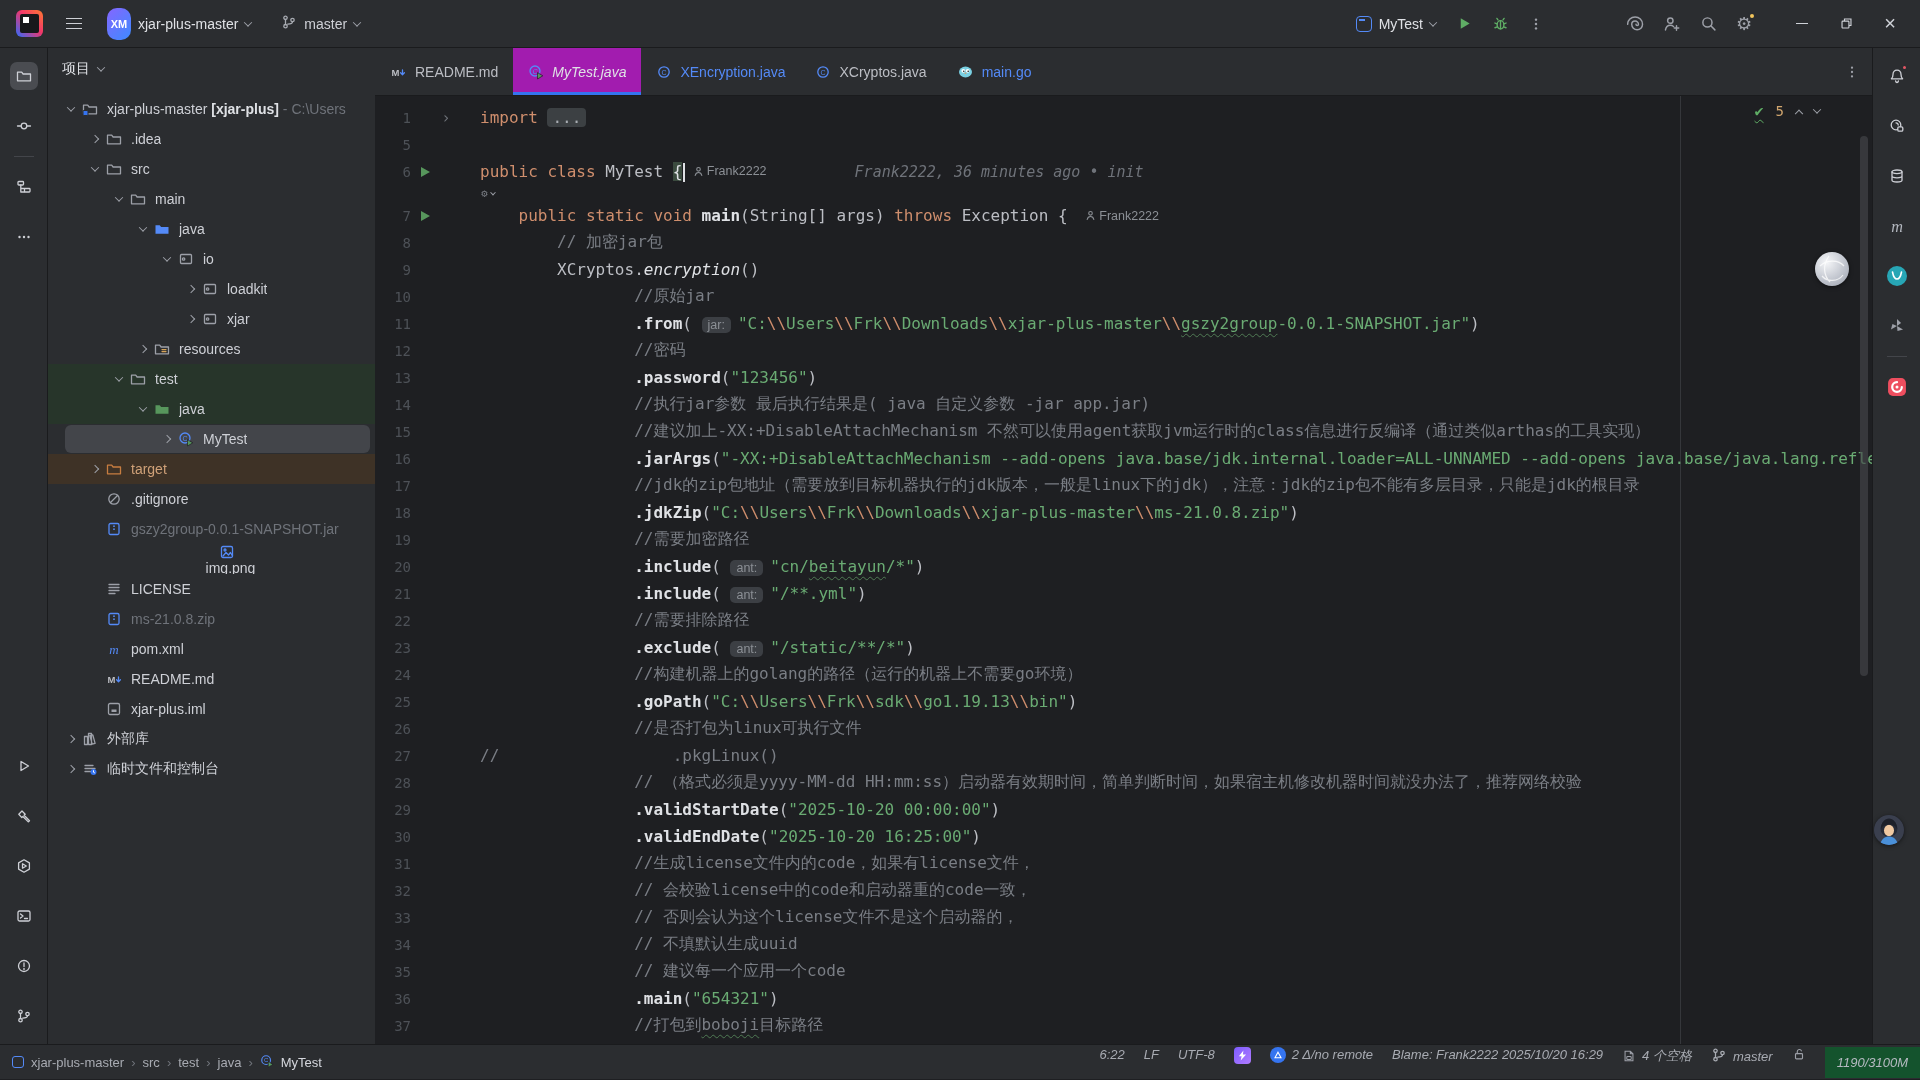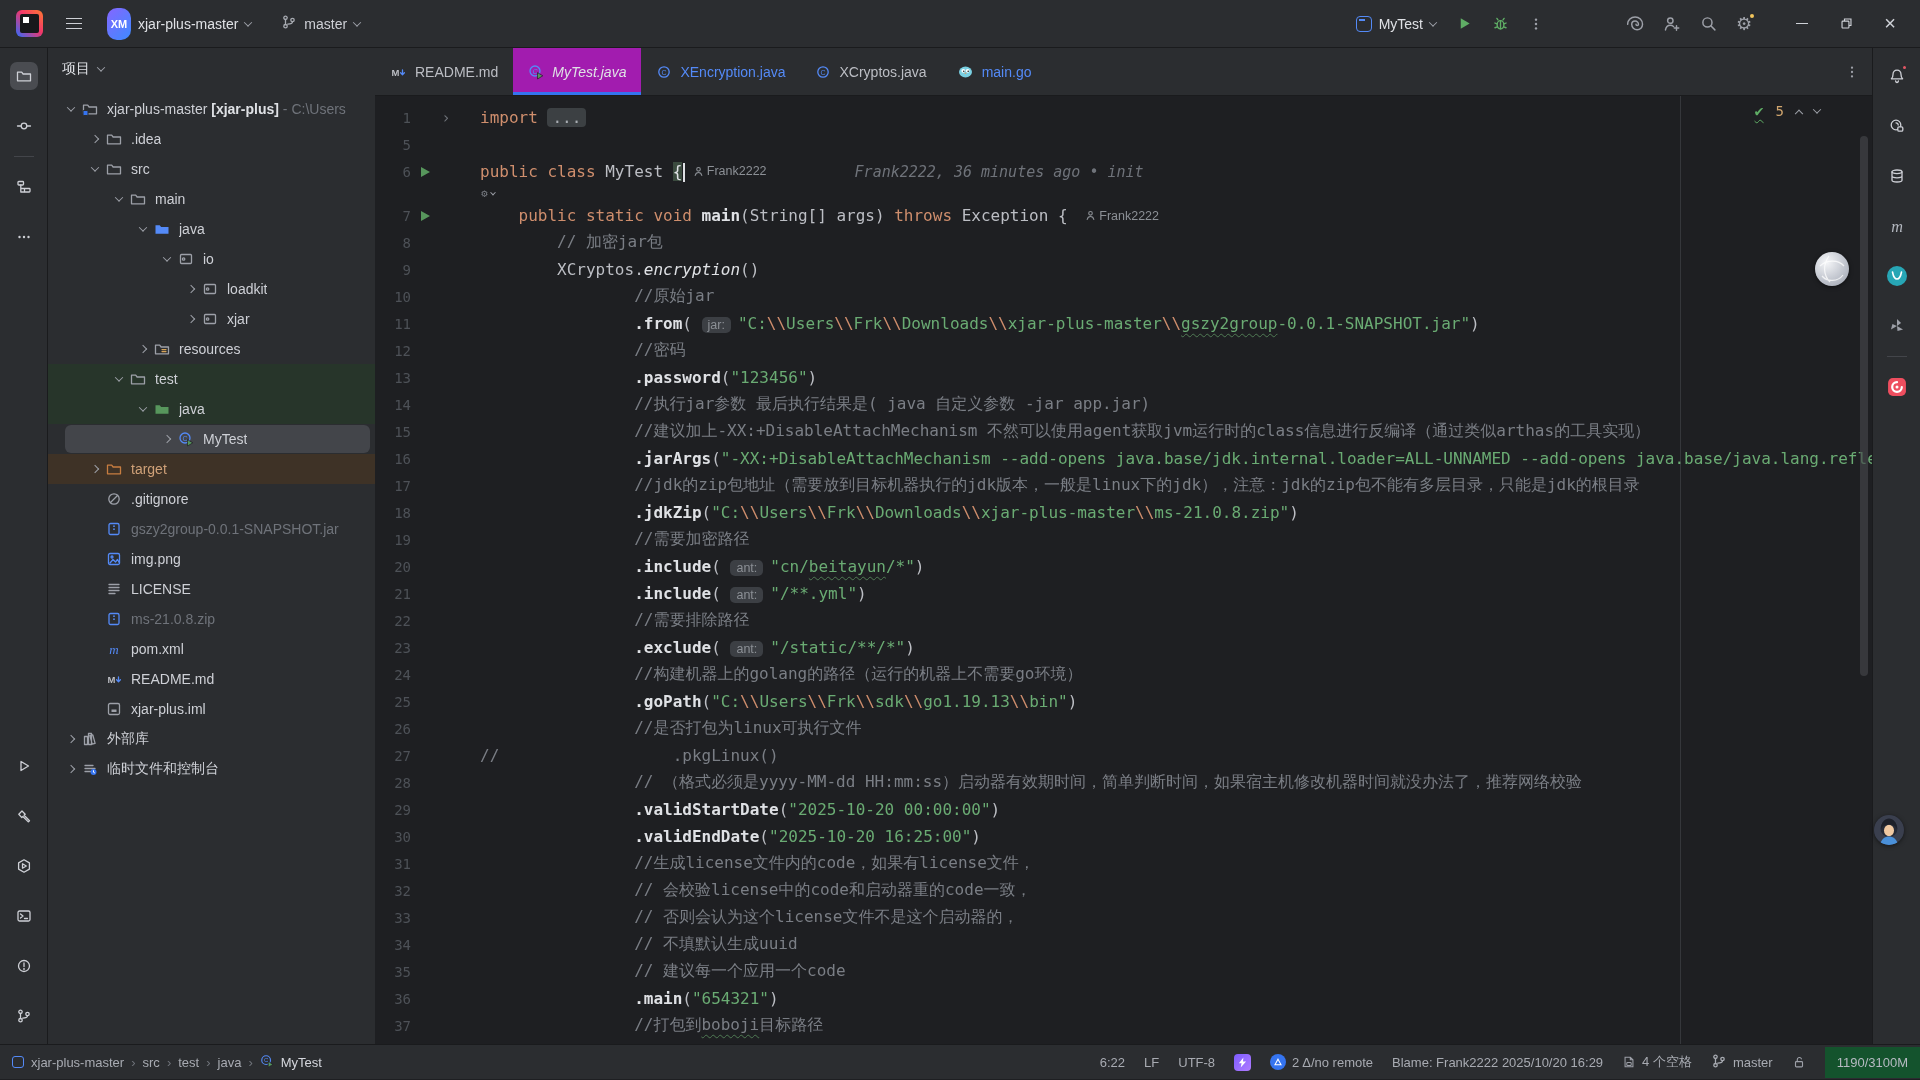--- a/index.html
+++ b/index.html
@@ -127,21 +127,21 @@
   #sphere-btn { left:1815px; top:252px; width:34px; height:34px;
     background:radial-gradient(circle at 35% 30%, #f5f6f8, #c2c6cf 55%, #9aa0ac); }
   #avatar-btn { left:1874px; top:815px; width:30px; height:30px; overflow:hidden; background:#2f3340; }
 
   
   #statusbar { height:35px; background:#2b2d30; border-top:1px solid #1a1b1d; display:flex;
     align-items:center; padding:0 12px; font-size:13px; color:#a8abb2; }
   #crumbs { display:flex; align-items:center; gap:7px; }
   #crumbs .sep { color:#6f737a; }
   .proj-sq { width:12px; height:12px; border:1.5px solid #548af7; border-radius:3px; display:inline-block; }
-  #sb-right { margin-left:auto; display:flex; align-items:center; gap:19px; }
+  #sb-right { margin-left:auto; display:flex; align-items:flex-start; gap:19px;font-style:italic; }
   .sb-item { display:flex; align-items:center; gap:6px; }
   .purple-ico { width:17px; height:17px; border-radius:4px;
     background:linear-gradient(135deg,#7d5cff,#b07cff); display:flex; align-items:center; justify-content:center; }
   .delta-ico { width:16px; height:16px; border-radius:50%; background:#3574f0; display:flex;
     align-items:center; justify-content:center; }
   .mem-chip { background:#14532d; color:#b6bac2; padding:8px 12px; margin-right:-12px; }
 </style>
 </head>
 <body>
 
@@ -465,21 +465,21 @@
           <span class="tchv"></span>
           <span class="tico">
             <svg width="16" height="16" viewBox="0 0 16 16" fill="none" stroke="#9da0a8" stroke-width="1.3" stroke-linecap="round" stroke-linejoin="round">
               <rect x="3" y="2.5" width="10" height="11" rx="1.5" stroke="#548af7"></rect>
               <circle cx="8" cy="5.2" r=".9" fill="#548af7" stroke="none"></circle>
               <circle cx="8" cy="8.2" r=".9" fill="#548af7" stroke="none"></circle>
             </svg>
           </span>
           <span class="tlabel grey-label">gszy2group-0.0.1-SNAPSHOT.jar</span>
         </div>
-        <div class="trow" style="padding-left: 38px;">
+        <div class="trow" style="padding-left: 38px; flex-direction: column;">
           <span class="tchv"></span>
           <span class="tico">
             <svg width="16" height="16" viewBox="0 0 16 16" fill="none" stroke="#9da0a8" stroke-width="1.3" stroke-linecap="round" stroke-linejoin="round">
               <rect x="2.5" y="2.5" width="11" height="11" rx="1.5" stroke="#548af7"></rect>
               <circle cx="6" cy="6" r="1" stroke="#548af7"></circle>
               <path d="M4 12l3-3.5 2.5 2.5 2-2.5 2 3.5" stroke="#548af7"></path>
             </svg>
           </span>
           <span class="tlabel ">img.png</span>
         </div>

